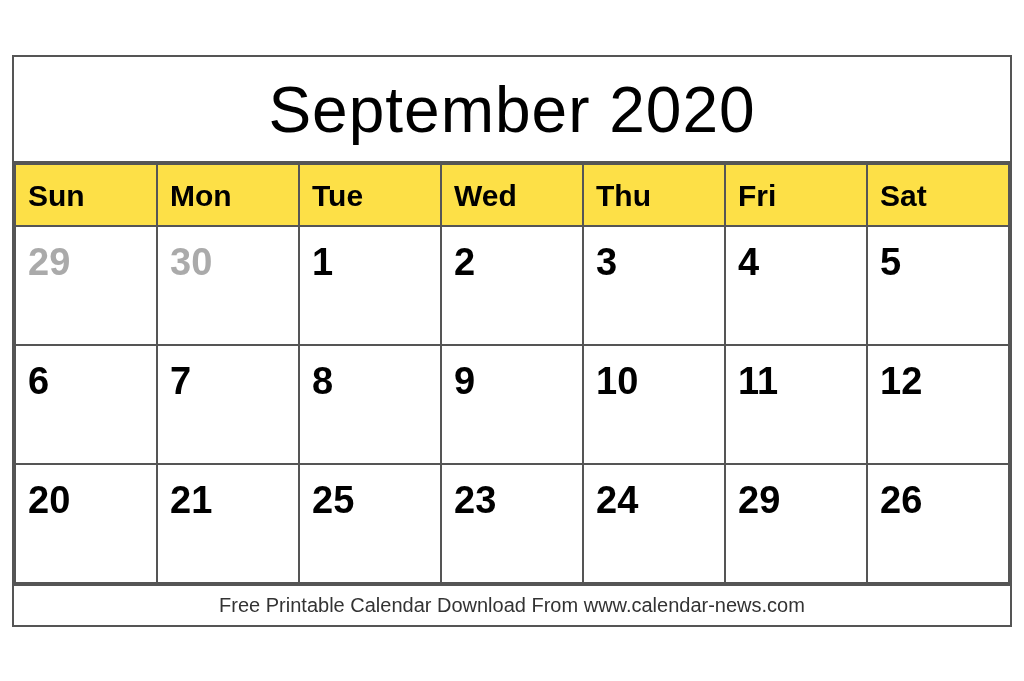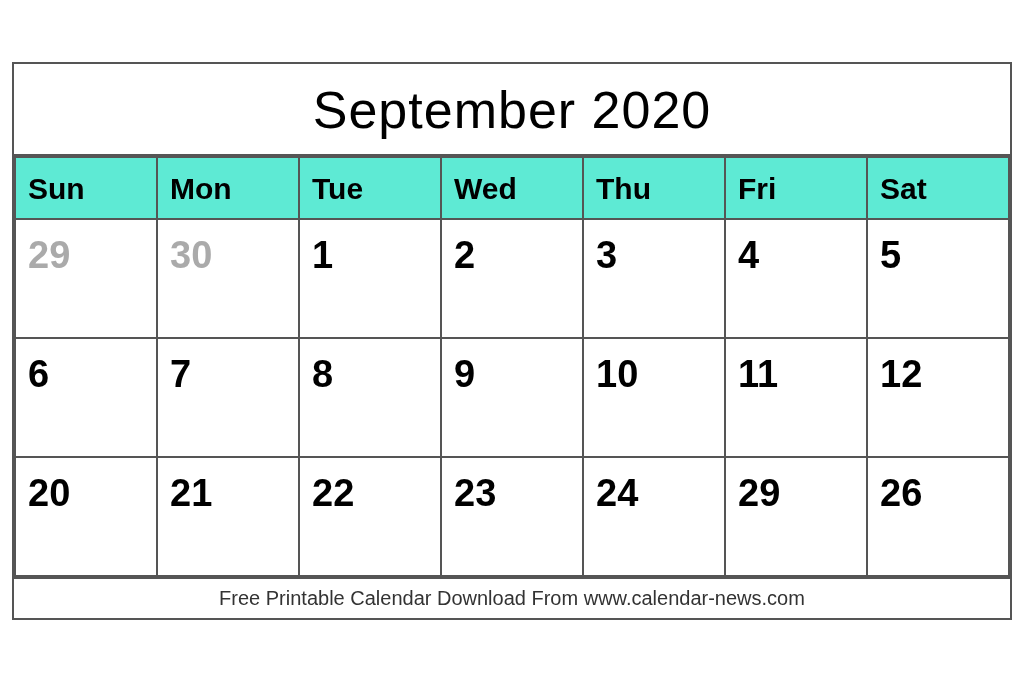--- a/index.html
+++ b/index.html
@@ -12,32 +12,32 @@
       min-height: 100vh;
       padding: 10px;
     }
     .calendar-wrapper {
       width: 1000px;
       border: 2px solid #555;
       background: #fff;
     }
     .calendar-title {
       text-align: center;
-      font-size: 52px;
+      font-size: 64px;
       font-weight: normal;
       padding: 16px 0 14px;
       border-bottom: 2px solid #555;
       letter-spacing: 1px;
     }
     .calendar-grid {
       width: 100%;
       border-collapse: collapse;
     }
     .calendar-grid th {
-      background: #5eead4;
+      background: #fde047;
       border: 2px solid #555;
       font-size: 30px;
       font-weight: bold;
       padding: 14px 8px 12px 12px;
       text-align: left;
       width: calc(100% / 7);
     }
     .calendar-grid td {
       border: 2px solid #555;
       font-size: 38px;
@@ -90,21 +90,21 @@
           <td>7</td>
           <td>8</td>
           <td>9</td>
           <td>10</td>
           <td>11</td>
           <td>12</td>
         </tr>
         <tr>
           <td>20</td>
           <td>21</td>
-          <td>22</td>
+          <td>25</td>
           <td>23</td>
           <td>24</td>
           <td>29</td>
           <td>26</td>
         </tr>
       </tbody>
   </table>
   <div class="calendar-footer">Free Printable Calendar Download From www.calendar-news.com</div>
 </div>
 

